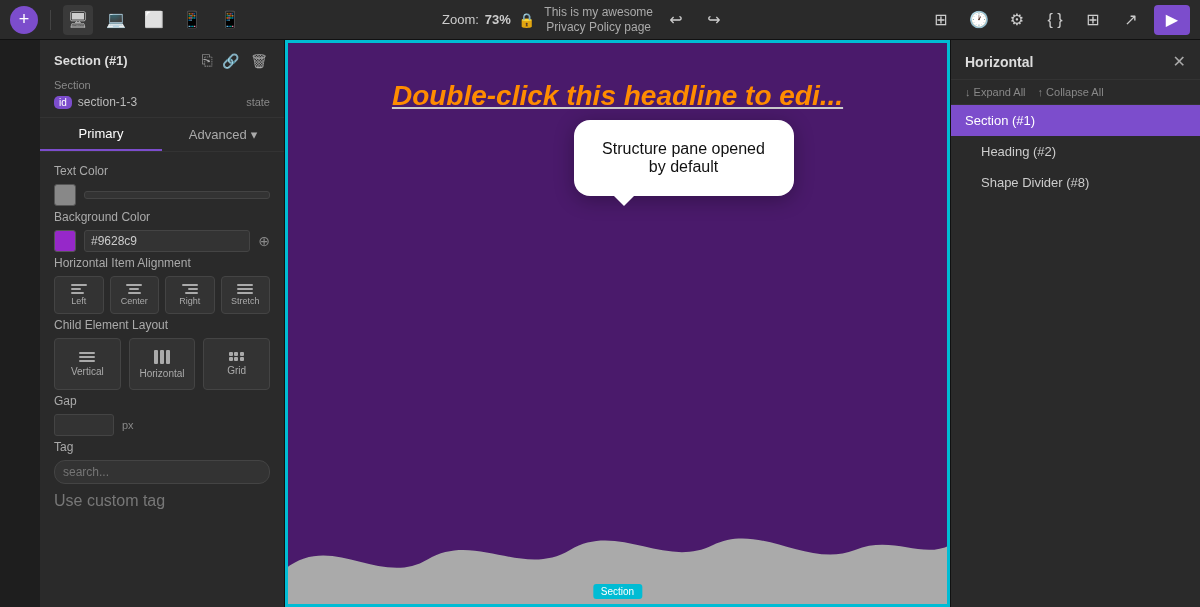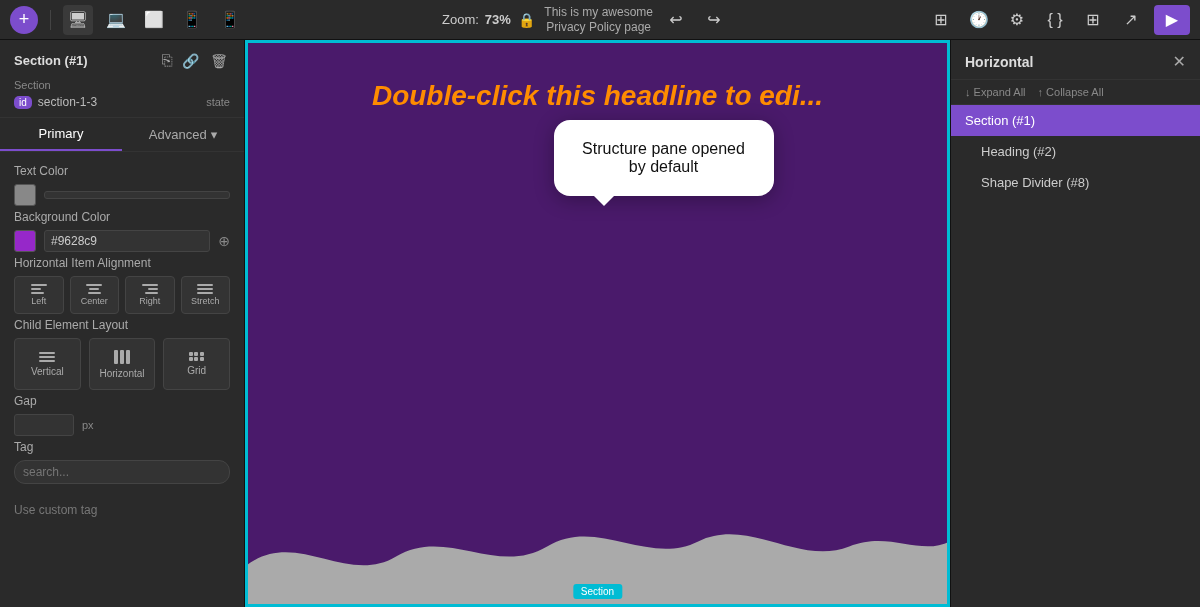--- a/index.html
+++ b/index.html
@@ -41,20 +41,21 @@
     .zoom-info { font-size: 13px; color: #ccc; display: flex; align-items: center; gap: 6px; }
     .lock-icon { font-size: 14px; }
     .page-title-info { text-align: center; font-size: 12px; color: #aaa; line-height: 1.2; }
     .divider-v { width: 1px; height: 20px; background: #444; margin: 0 4px; }
 
     
     .main-area {
       display: flex;
       flex: 1;
       overflow: hidden;
+      padding-left: 40px;
     }
 
     
     .left-panel {
       width: 245px;
       background: #2a2a2a;
       flex-shrink: 0;
       display: flex;
       flex-direction: column;
       border-right: 1px solid #111;
@@ -118,20 +119,21 @@
     .gap-unit { font-size: 11px; color: #888; }
 
     .tag-search { background: #333; border: 1px solid #444; color: #ccc; font-size: 12px; padding: 4px 8px; border-radius: 11px; width: 100%; }
 
     
     .canvas-area {
       flex: 1;
       background: #555;
       position: relative;
       overflow: hidden;
+      text-decoration: underline;
     }
     .canvas-section {
       width: 100%;
       height: 100%;
       background: #4a1a6b;
       position: relative;
       overflow: hidden;
     }
     .canvas-headline {
       color: #ff8c00;
@@ -399,21 +401,21 @@
         <div class="field-label">Gap</div>
         <div class="gap-row">
           <input class="gap-input" type="text" value="" style="">
           <span class="gap-unit">px</span>
         </div>
       </div>
 
       <div class="field-group">
         <div class="field-label">Tag</div>
         <input class="tag-search" type="text" placeholder="search..." style="">
-        <div style="font-size:12px;color:#777;padding-top:2px;margin-top:11px;">Use custom tag</div>
+        <div style="font-size:16px;color:#777;padding-top:2px;">Use custom tag</div>
       </div>
     </div>
   </div>
 
   <div class="canvas-area">
     <div class="canvas-section">
       <div class="canvas-headline">Double-click this headline to edi...</div>
 
       <div class="wave-shape">
         <svg viewBox="0 0 700 120" xmlns="http://www.w3.org/2000/svg" style="display:block;">

